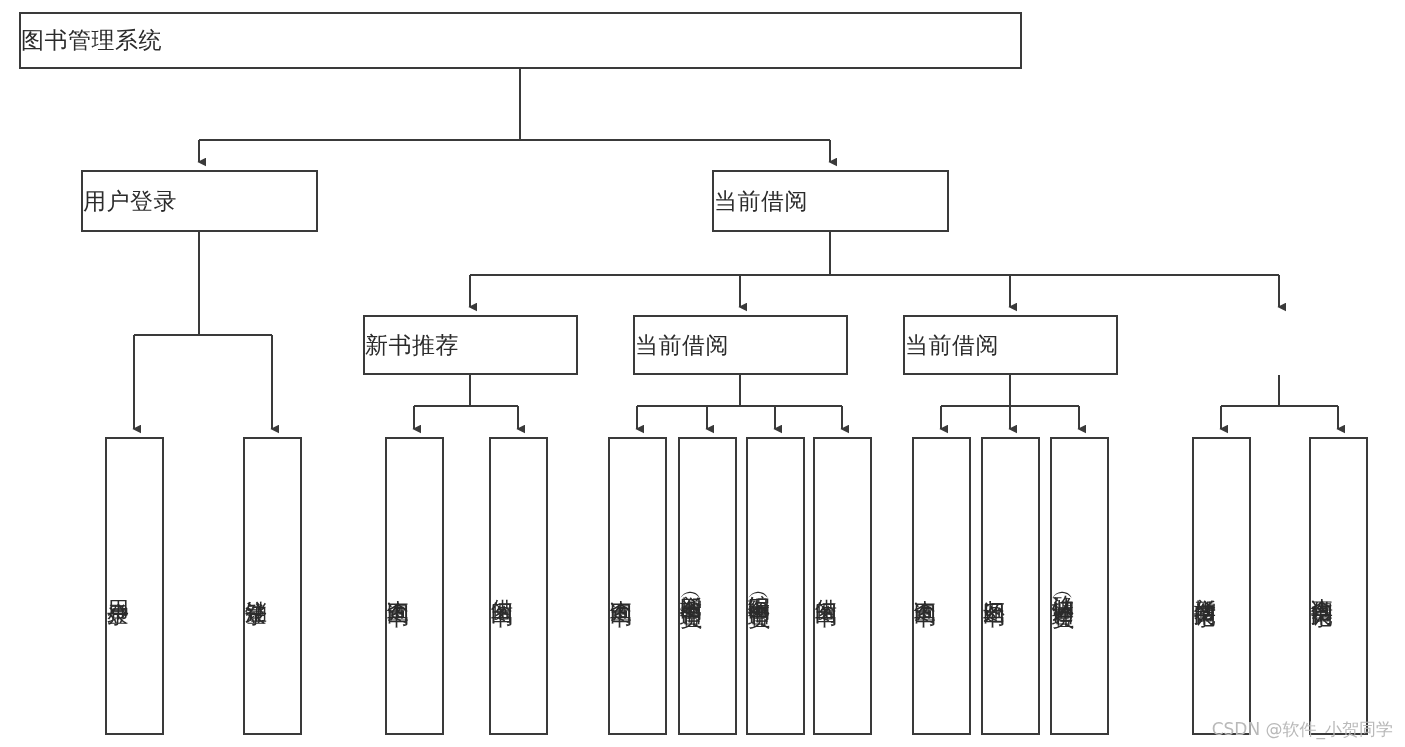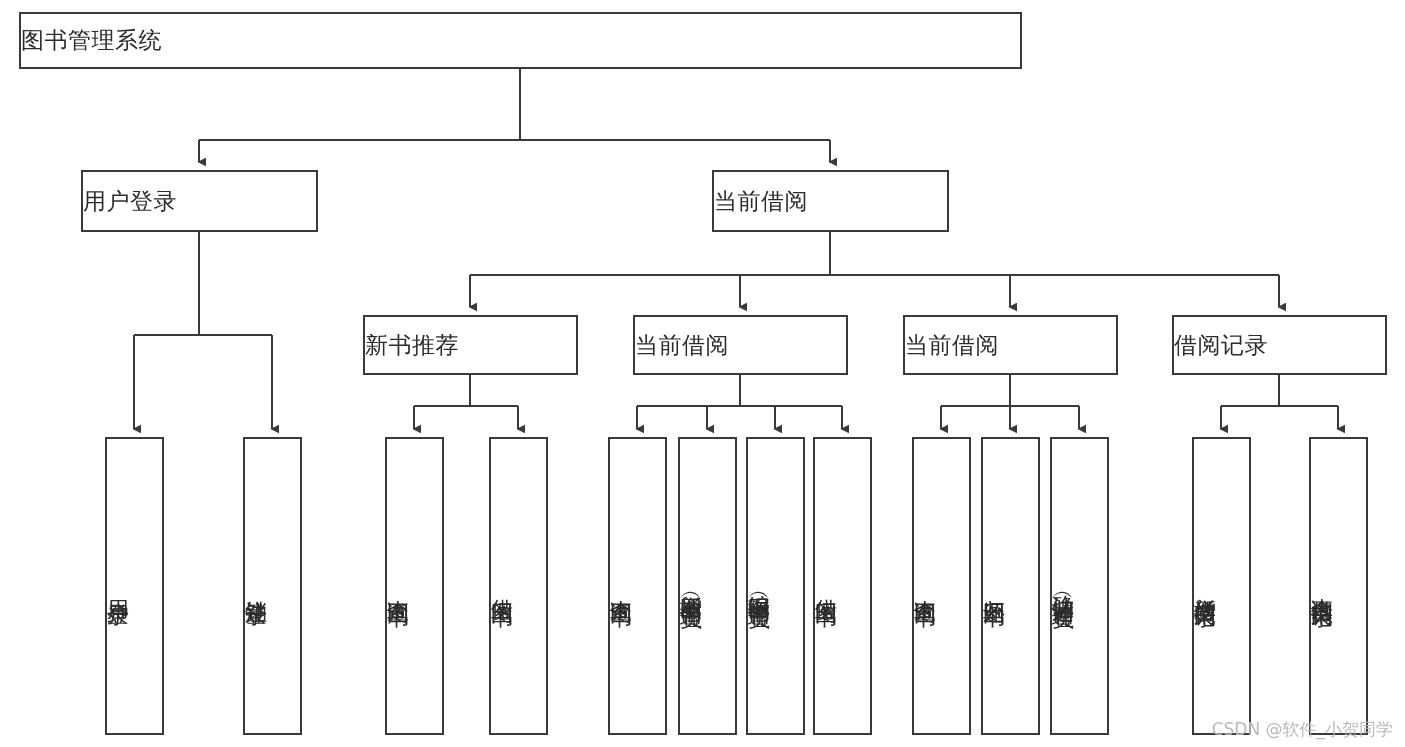--- a/index.html
+++ b/index.html
@@ -132,23 +132,20 @@
 
   <div class="node-box" style="left:363px; top:315px; width:215px; height:60px;">
     <span class="node-label-h">新书推荐</span>
   </div>
   <div class="node-box" style="left:633px; top:315px; width:215px; height:60px;">
     <span class="node-label-h">当前借阅</span>
   </div>
   <div class="node-box" style="left:903px; top:315px; width:215px; height:60px;">
     <span class="node-label-h">当前借阅</span>
   </div>
-  <div class="node-box" style="left:1172px; top:315px; width:215px; height:60px;">
-    <span class="node-label-h">借阅记录</span>
-  </div>
 
   <div class="node-box" style="left:105px; top:437px; width:59px; height:298px;">
     <span class="node-label-v">用户登录</span>
   </div>
   <div class="node-box" style="left:243px; top:437px; width:59px; height:298px;">
     <span class="node-label-v">注销登录</span>
   </div>
 
   <div class="node-box" style="left:385px; top:437px; width:59px; height:298px;">
     <span class="node-label-v">查询图书</span>

